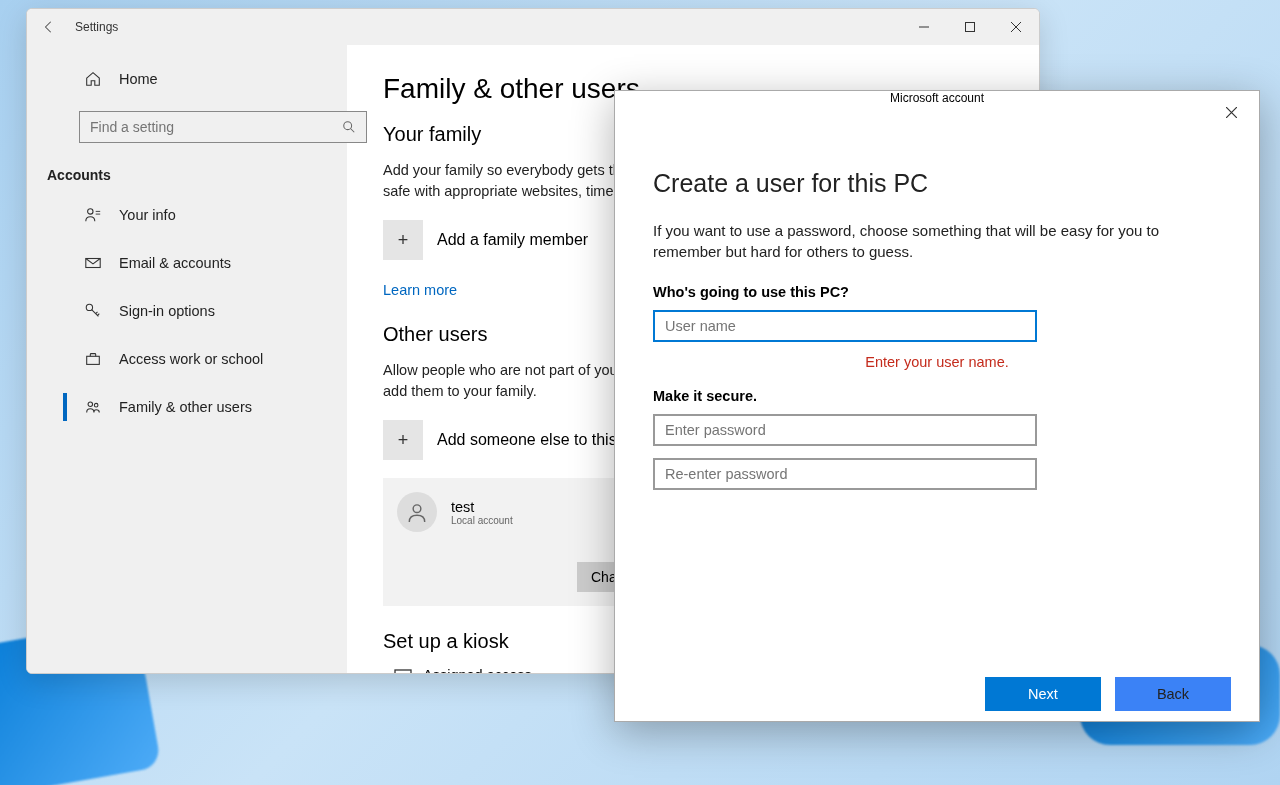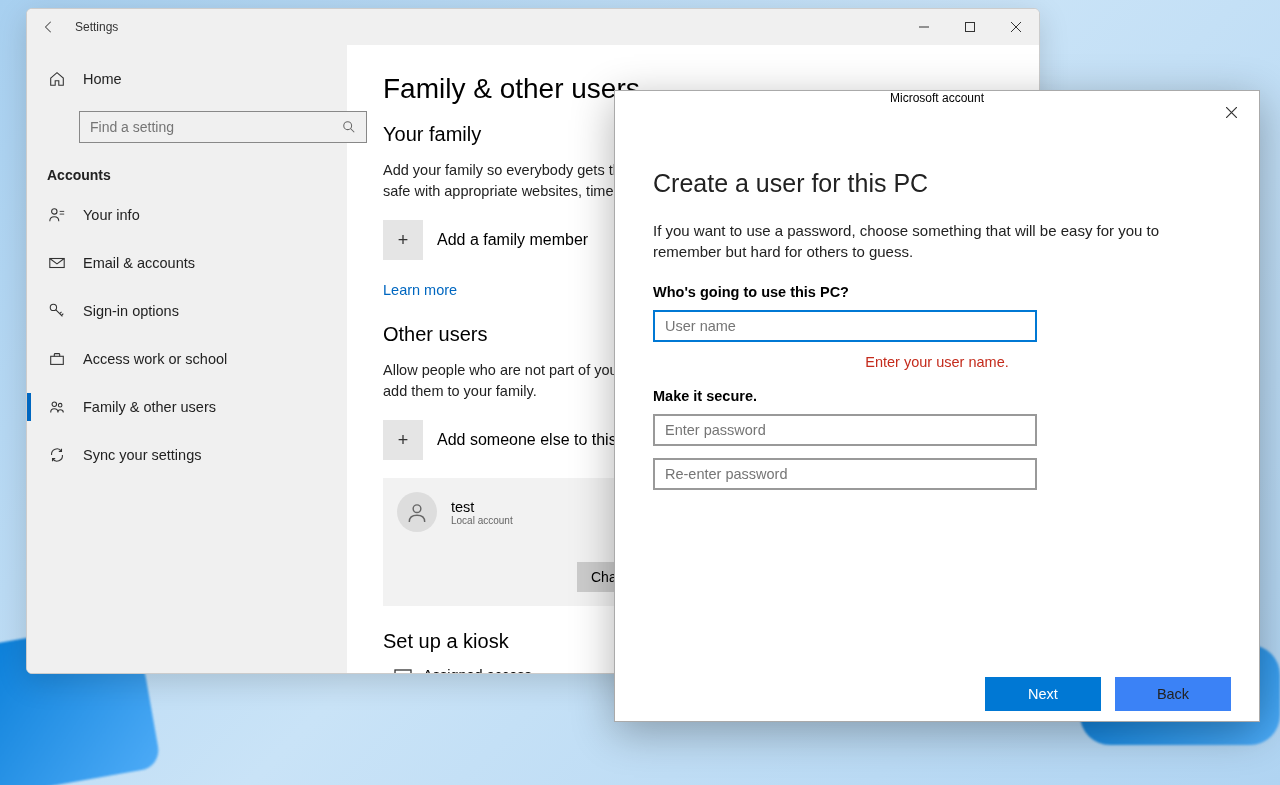--- a/index.html
+++ b/index.html
@@ -96,20 +96,21 @@
   }
   .side-item {
     height: 48px;
     display: flex;
     align-items: center;
     padding: 0 20px;
     font-size: 14.5px;
     color: #222;
     cursor: pointer;
     position: relative;
+    margin-left: 36px;
   }
   .side-item .icon {
     width: 20px;
     height: 20px;
     margin-right: 16px;
     display: flex;
     align-items: center;
     justify-content: center;
   }
   .side-item.selected::before {
@@ -438,29 +439,20 @@
       </div>
       <div class="side-item selected">
         <span class="icon">
           <svg width="18" height="18" viewBox="0 0 20 20">
               <circle cx="7" cy="7" r="2.5" stroke="#333" fill="none" stroke-width="1.2"></circle>
               <circle cx="13.5" cy="8" r="2" stroke="#333" fill="none" stroke-width="1.2"></circle>
               <path d="M3 16 Q3 12 7 12 Q11 12 11 16 M11 16 Q11 13 13.5 13 Q17 13 17 16" stroke="#333" fill="none" stroke-width="1.2"></path>
             </svg>
         </span>
         <span>Family &amp; other users</span>
-      </div>
-      <div class="side-item">
-        <span class="icon">
-          <svg width="18" height="18" viewBox="0 0 20 20">
-              <path d="M4 10 A6 6 0 0 1 15 6 M16 10 A6 6 0 0 1 5 14" stroke="#333" fill="none" stroke-width="1.2"></path>
-              <path d="M15 3 V6 H12 M5 17 V14 H8" stroke="#333" fill="none" stroke-width="1.2"></path>
-            </svg>
-        </span>
-        <span>Sync your settings</span>
       </div>
     </div>
 
     <div class="content">
       <h1>Family &amp; other users</h1>
       <h2>Your family</h2>
       <p>Add your family so everybody gets their own sign-in and desktop. You can help kids stay safe with appropriate websites, time limits, apps, and games.</p>
       <div class="add-row">
         <div class="plus-box">+</div>
         <span>Add a family member</span>

